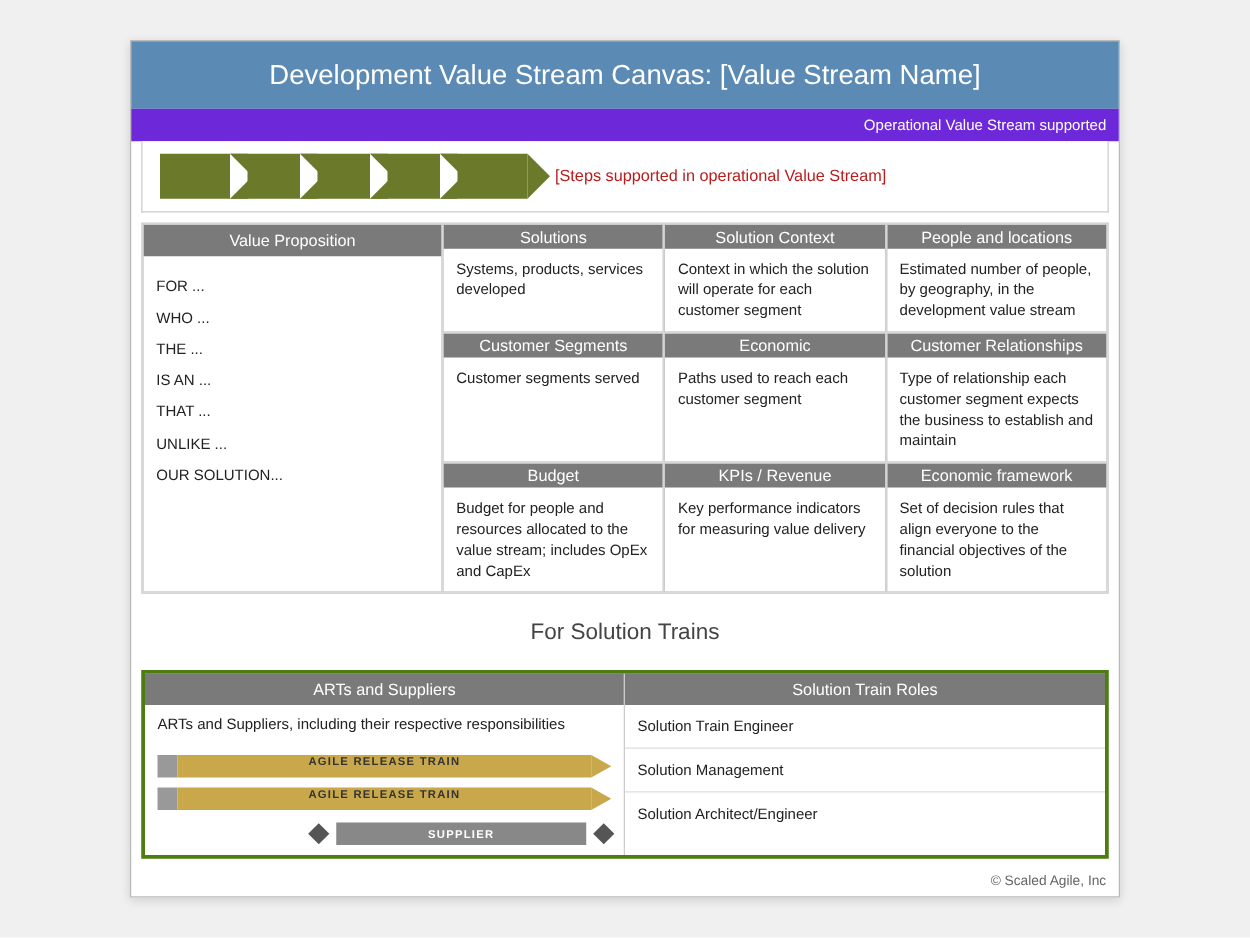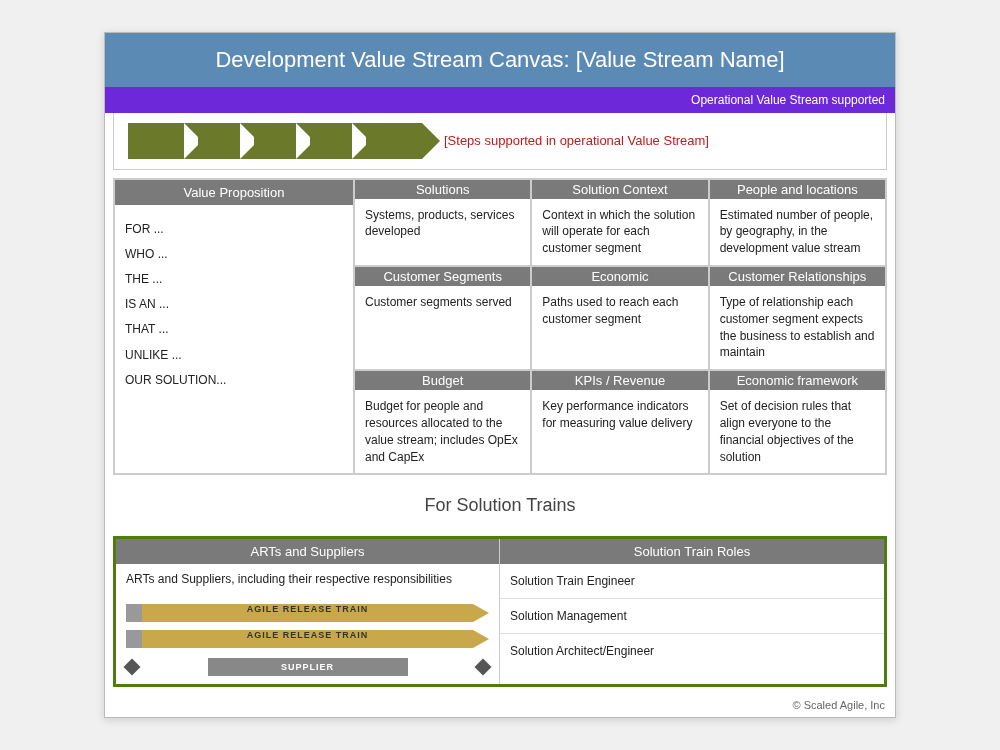--- a/index.html
+++ b/index.html
@@ -203,21 +203,21 @@
     .train-nose {
       width: 0;
       height: 0;
       border-top: 9px solid transparent;
       border-bottom: 9px solid transparent;
       border-left: 16px solid #c8a84b;
     }
     .supplier-row {
       display: flex;
       align-items: center;
-      justify-content: space-between;
+      justify-content: flex-end;
       gap: 8px;
       margin-top: 4px;
     }
     .supplier-bar {
       background: #888;
       height: 18px;
       width: 200px;
       display: flex;
       align-items: center;
       justify-content: center;

